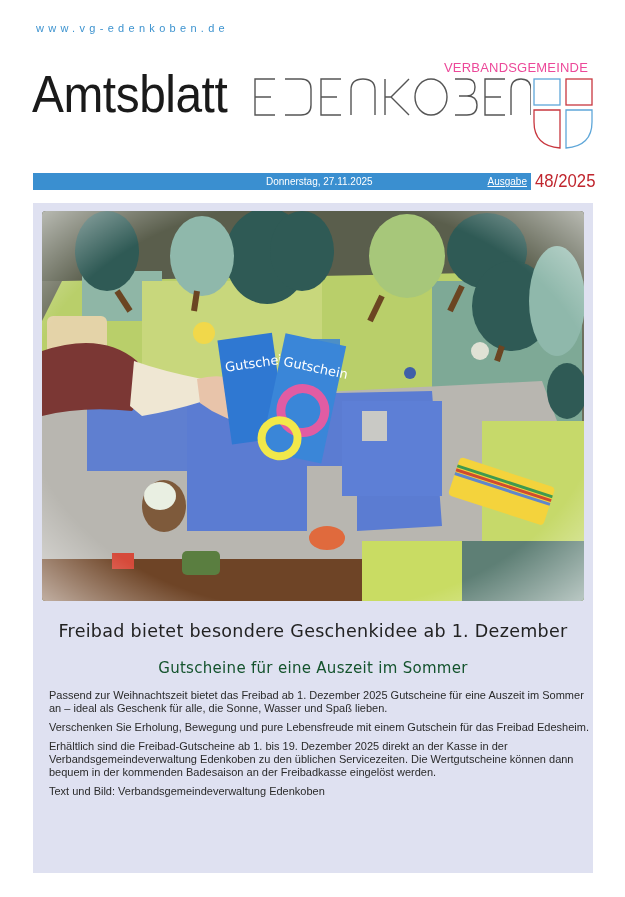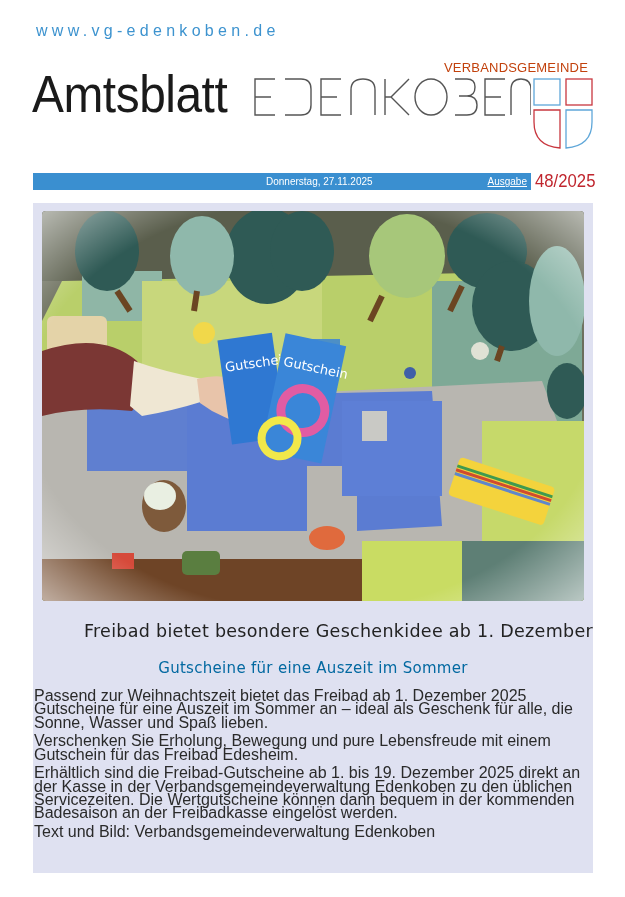--- a/index.html
+++ b/index.html
@@ -1,30 +1,30 @@
 <!DOCTYPE html>
 <html><head>
 <meta charset="utf-8">
 <style>
   html, body { margin: 0; padding: 0; }
   body {
     width: 625px; height: 897px; background: #ffffff; position: relative; overflow: hidden;
     font-family: "Liberation Sans", sans-serif; color: #222;
   }
   .url {
-    position: absolute; left: 36px; top: 22px; font-size: 16px; letter-spacing: 4.3px;
+    position: absolute; left: 36px; top: 22px; font-size: 11px; letter-spacing: 4.3px;
     color: #3d93cf; font-family: "Liberation Sans", sans-serif;
   }
   .title {
     position: absolute; left: 32px; top: 64px; font-size: 52px; font-weight: 400;
     color: #1a1a1a; letter-spacing: -0.5px; font-family: "Liberation Sans", sans-serif;
     transform: scaleX(0.92); transform-origin: left center; line-height: 60px;
   }
   .vg-label {
-    position: absolute; left: 444px; top: 60px; font-size: 13px; color: #c2410c;
+    position: absolute; left: 444px; top: 60px; font-size: 13px; color: #ec4899;
     letter-spacing: 0.2px; font-family: "Liberation Sans", sans-serif;
   }
   .edenkoben {
     position: absolute; left: 253px; top: 78px; height: 38px;
   }
   .crest { position: absolute; left: 533px; top: 78px; width: 60px; height: 72px; }
 
   .band {
     position: absolute; left: 33px; top: 173px; width: 498px; height: 17px;
     background: #3a8fd0; color: #ffffff; font-size: 10px; line-height: 17px;
@@ -41,30 +41,30 @@
   .article {
     position: absolute; left: 33px; top: 203px; width: 560px; height: 670px;
     background: #dfe1f1;
   }
   .photo {
     position: absolute; left: 9px; top: 8px; width: 542px; height: 390px; overflow: hidden;
     border-radius: 4px;
   }
   .photo svg { display: block; }
   .headline {
-    position: absolute; left: 0; width: 560px; top: 418px; text-align: right;
+    position: absolute; left: 0; width: 560px; top: 418px; text-align: center;
     font-family: "DejaVu Sans", sans-serif; font-size: 17.5px; color: #222; letter-spacing: 0.3px;
   }
   .subheadline {
     position: absolute; left: 0; width: 560px; top: 456px; text-align: center;
-    font-family: "DejaVu Sans", sans-serif; font-size: 15px; color: #0369a1; letter-spacing: 0.3px;
+    font-family: "DejaVu Sans", sans-serif; font-size: 15px; color: #14532d; letter-spacing: 0.3px;
   }
   .body {
-    position: absolute; left: 1px; top: 486px; width: 550px;
-    font-size: 16px; line-height: 13.3px; color: #2a2a2a;
+    position: absolute; left: 16px; top: 486px; width: 550px;
+    font-size: 11px; line-height: 13.3px; color: #2a2a2a;
   }
   .body p { margin: 0 0 5.5px 0; }
 </style>
 </head>
 <body>
 
 <div class="url">www.vg-edenkoben.de</div>
 <div class="title">Amtsblatt</div>
 <div class="vg-label">VERBANDSGEMEINDE</div>
 

